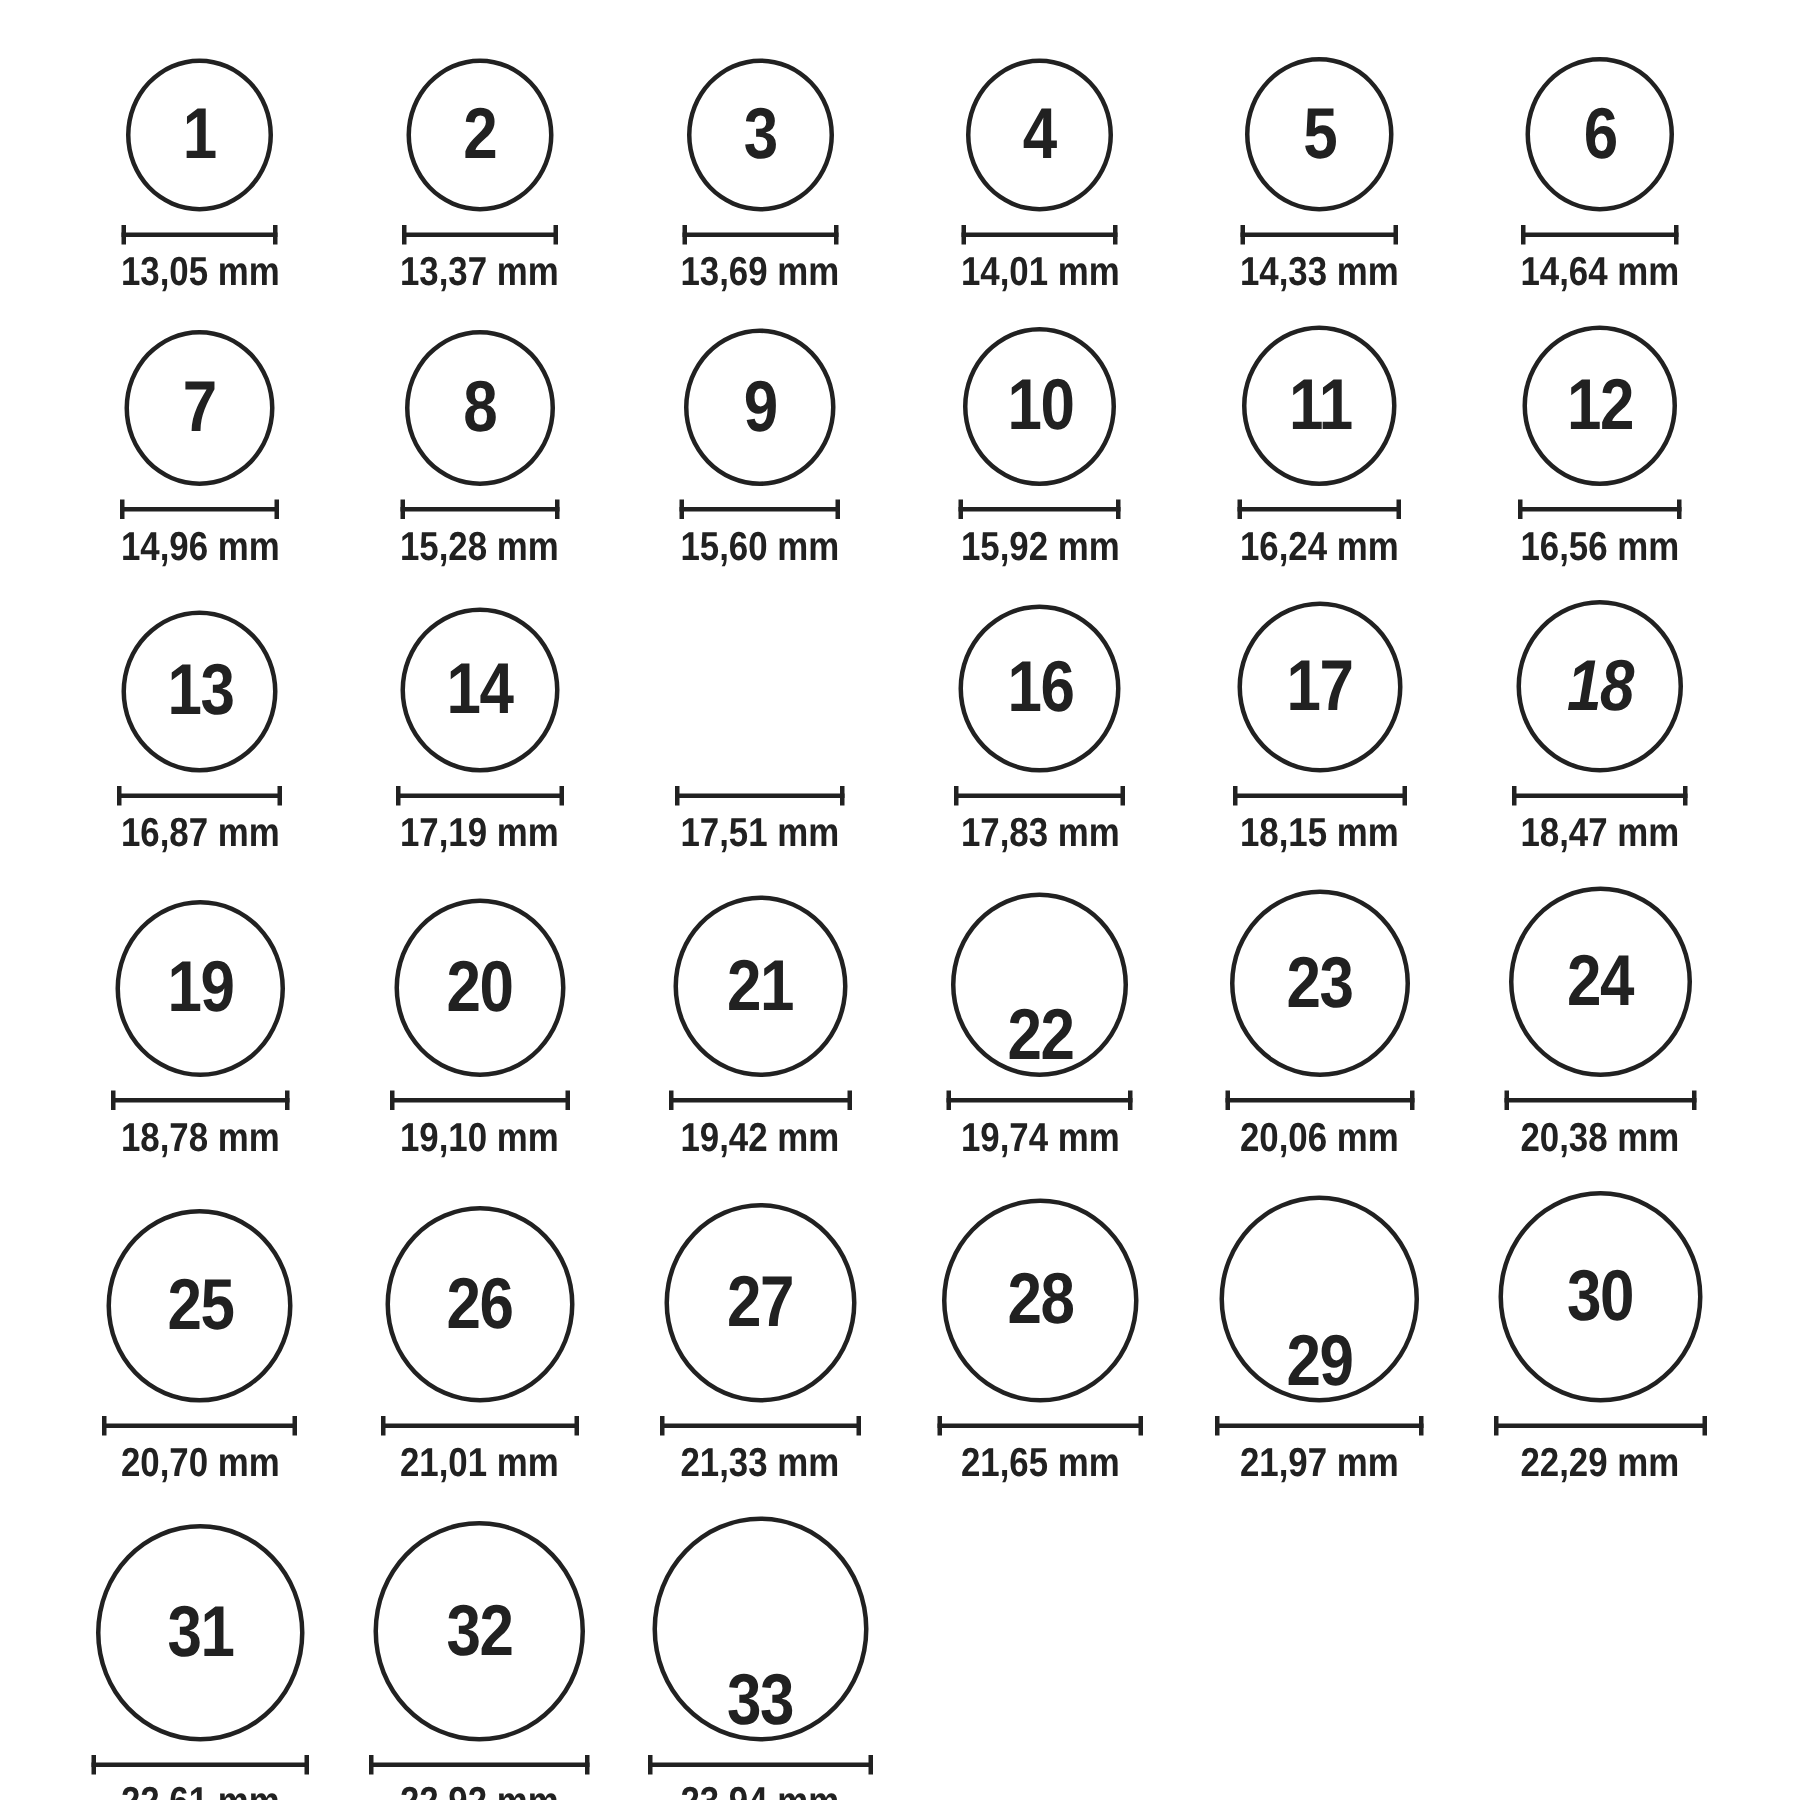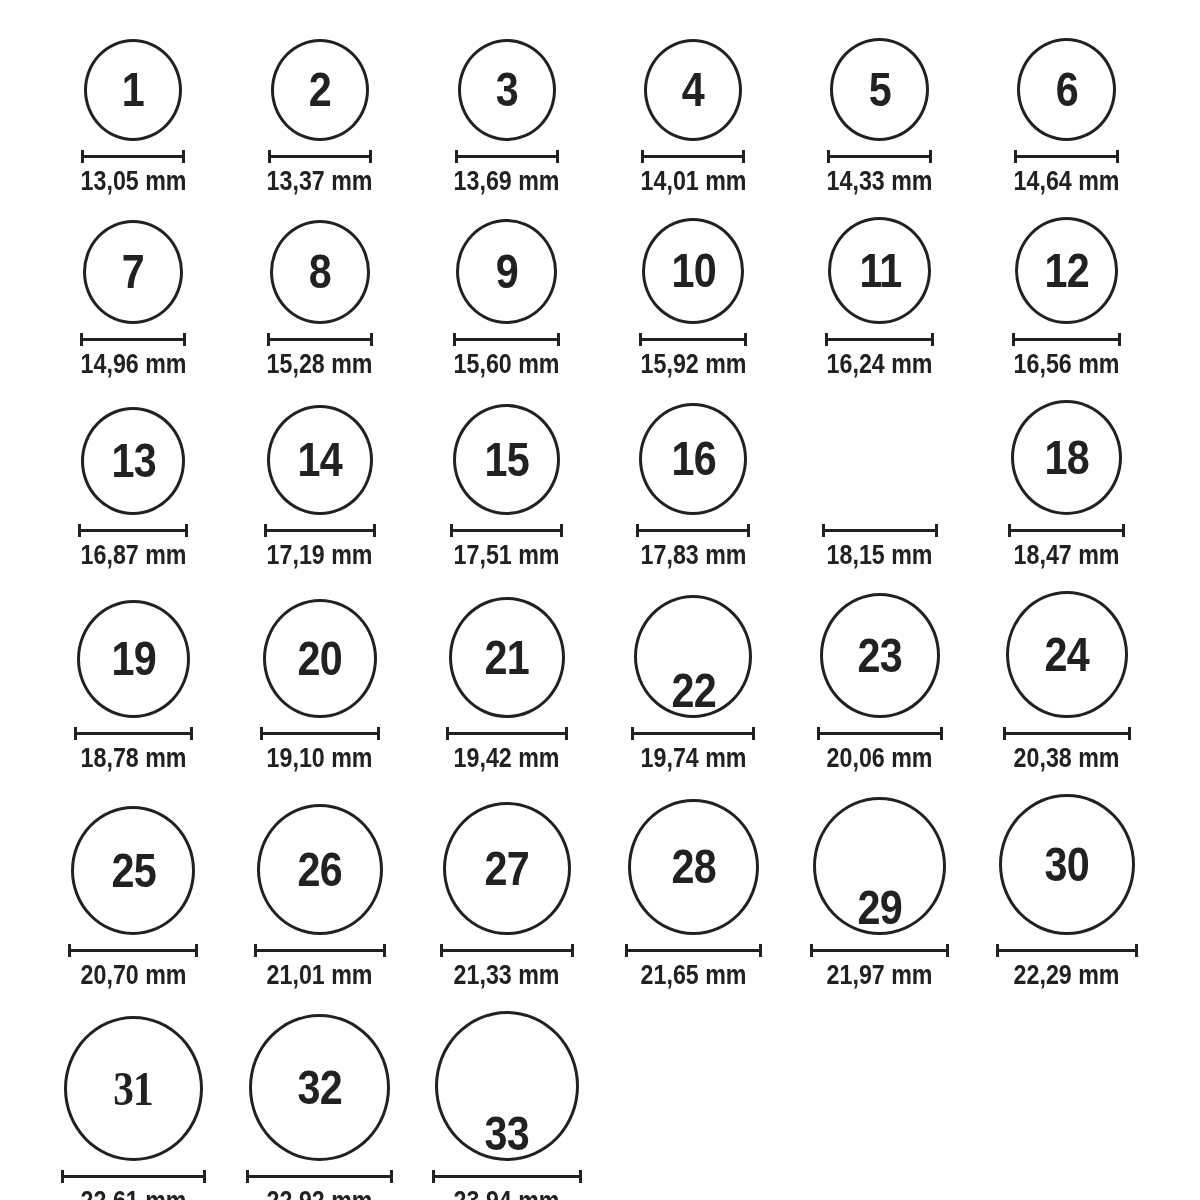--- a/index.html
+++ b/index.html
@@ -231,51 +231,51 @@
       <span class="num">14</span>
     </div>
     <div class="ruler" style="width: 112px;">
       <span class="tick tick-left"></span>
       <span class="tick tick-right"></span>
     </div>
     <div class="label">17,19 mm</div>
   </div>
 
   <div class="cell">
-    <div class="circle" style="width: 107px; height: 111px;">
-      <span class="num">15</span>
-    </div>
     <div class="ruler" style="width: 113px;">
       <span class="tick tick-left"></span>
       <span class="tick tick-right"></span>
     </div>
     <div class="label">17,51 mm</div>
   </div>
 
   <div class="cell">
     <div class="circle" style="width: 108px; height: 112px;">
       <span class="num">16</span>
     </div>
     <div class="ruler" style="width: 114px;">
       <span class="tick tick-left"></span>
       <span class="tick tick-right"></span>
     </div>
     <div class="label">17,83 mm</div>
   </div>
 
   <div class="cell">
+    <div class="circle" style="width: 110px; height: 114px;">
+      <span class="num">17</span>
+    </div>
     <div class="ruler" style="width: 116px;">
       <span class="tick tick-left"></span>
       <span class="tick tick-right"></span>
     </div>
     <div class="label">18,15 mm</div>
   </div>
 
   <div class="cell">
-    <div class="circle" style="width: 111px; height: 115px;">
+    <div class="circle" style="width: 111px; height: 115px; font-style: italic;">
       <span class="num">18</span>
     </div>
     <div class="ruler" style="width: 117px;">
       <span class="tick tick-left"></span>
       <span class="tick tick-right"></span>
     </div>
     <div class="label">18,47 mm</div>
   </div>
 
   <div class="cell">
@@ -404,21 +404,21 @@
       <span class="num">30</span>
     </div>
     <div class="ruler" style="width: 142px;">
       <span class="tick tick-left"></span>
       <span class="tick tick-right"></span>
     </div>
     <div class="label">22,29 mm</div>
   </div>
 
   <div class="cell">
-    <div class="circle" style="width: 139px; height: 145px; font-family: Liberation Serif, serif;">
+    <div class="circle" style="width: 139px; height: 145px;">
       <span class="num">31</span>
     </div>
     <div class="ruler" style="width: 145px;">
       <span class="tick tick-left"></span>
       <span class="tick tick-right"></span>
     </div>
     <div class="label">22,61 mm</div>
   </div>
 
   <div class="cell">

